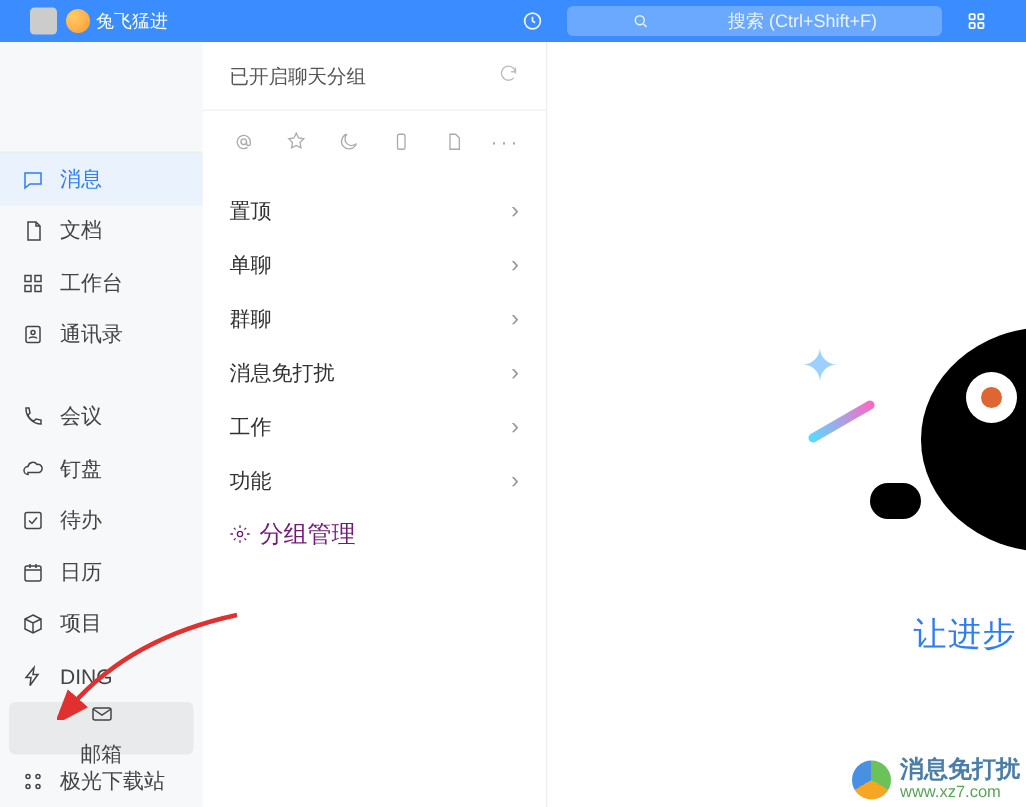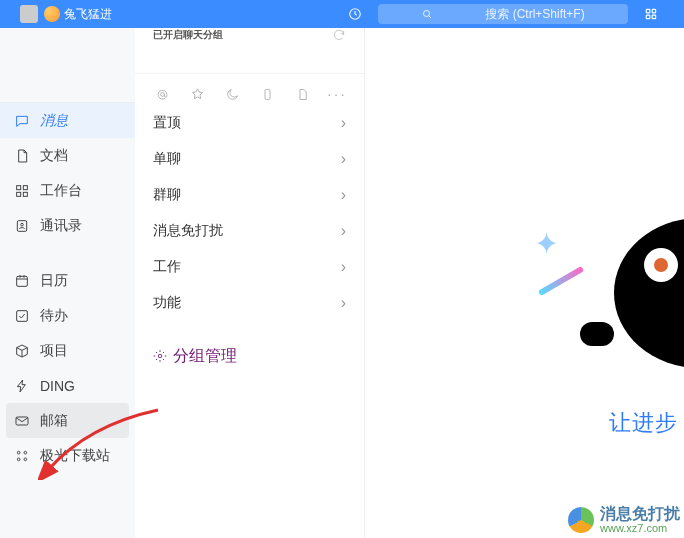--- a/index.html
+++ b/index.html
@@ -13,32 +13,32 @@
 .titlebar .tb-icon { width: 26px; height: 26px; display:flex; align-items:center; justify-content:center; color: rgba(255,255,255,0.9); cursor: pointer; }
 .titlebar .search { background: rgba(255,255,255,0.25); border-radius: 4px; height: 20px; width: 250px; display:flex; align-items:center; justify-content:center; font-size: 12px; color: rgba(255,255,255,0.85); margin: 0 10px; gap: 48px; }
 .titlebar .search-ic { margin-right: 4px; }
 .titlebar .apps { width: 26px; display:flex; align-items:center; justify-content:center; }
 
 .layout { display: flex; height: calc(538px - 28px); }
 
 .sidebar { width: 135px; background: #f7f8fa; display: flex; flex-direction: column; font-size: 14px; color: #333; position: relative; }
 .profile-blank { height: 75px; border-bottom: 1px solid #eee; }
 .sb-item { display:flex; align-items:center; gap: 10px; height: 35px; padding: 0 14px; cursor: pointer; color: #444; }
-.sb-item.active { color: #2e7cf6; background: #eaf2fe; font-style: italic; }
-.sb-item.highlight { background: #e8eaec; border-radius: 4px; margin: 0 6px; padding: 0 8px; }
+.sb-item.active { color: #2e7cf6; background: #eaf2fe; }
+.sb-item.highlight { background: #e8eaec; border-radius: 4px; margin: 0 6px; padding: 0 8px; flex-direction: column; }
 .sb-gap { height: 20px; }
 .sb-icon { width: 16px; height: 16px; display:flex; align-items:center; justify-content:center; }
 .sb-icon svg { width:16px; height:16px; stroke: currentColor; fill:none; stroke-width:1.5; }
 
 .midcol { width: 230px; border-right: 1px solid #eee; display:flex; flex-direction: column; }
-.mid-head { height: 46px; display:flex; padding: 0 18px; font-size: 10px; color: #555; justify-content: space-between; border-bottom: 1px solid #f2f2f2; font-weight: bold;}
+.mid-head { height: 46px; display:flex; align-items:center; padding: 0 18px; font-size: 13px; color: #555; justify-content: space-between; border-bottom: 1px solid #f2f2f2;}
 .mid-icons { height: 40px; display:flex; align-items:center; justify-content: space-between; padding: 0 18px; color: #aaa; }
 .mid-icons .ic { width:18px; height:18px; display:flex; align-items:center; justify-content:center; cursor:pointer;}
 .mid-icons svg { width:15px; height:15px; stroke: currentColor; fill:none; stroke-width:1.4;}
-.group-item { height: 36px; display:flex; align-items:flex-start; justify-content: space-between; padding: 0 18px; font-size: 14px; color:#333; cursor:pointer; }
+.group-item { height: 36px; display:flex; align-items:flex-end; justify-content: space-between; padding: 0 18px; font-size: 14px; color:#333; cursor:pointer; }
 .group-item .chev { color: #999; font-size: 16px;}
 .group-manage { height: 40px; display:flex; align-items:center; padding: 0 18px; font-size: 16px; color:#701a75; gap: 6px; margin-top: 6px;}
 .group-manage svg { width:14px; height:14px; stroke: currentColor; fill:none; stroke-width:1.5;}
 
 .content { flex: 1; position: relative; background:#fff; overflow:hidden;}
 .mascot { position:absolute; right:-60px; top: 170px; width: 200px; height: 180px; }
 .mascot-body { width: 170px; height: 150px; background: #000; border-radius: 50%; position:absolute; right:-40px; top:20px;}
 .mascot-eye { width: 34px; height: 34px; background:#fff; border-radius:50%; position:absolute; top: 30px; left: 30px; display:flex; align-items:center; justify-content:center;}
 .mascot-eye::after{content:""; width:14px; height:14px; background:#d63; border-radius:50%;}
 .mascot-sparkle { position:absolute; top: 28px; left: -10px; color:#9dd0ff; font-size: 30px;}
@@ -128,34 +128,50 @@
           </svg>
         </span>
       <span>通讯录</span>
     </div>
 
     <div class="sb-gap"></div>
 
     <div class="sb-item">
       <span class="sb-icon">
           <svg viewBox="0 0 24 24">
+            <path d="M5 4c0 8 7 15 15 15v-4l-5-1-2 2c-3-1-5-3-6-6l2-2-1-5H5z"></path>
+          </svg>
+        </span>
+      <span>会议</span>
+    </div>
+    <div class="sb-item">
+      <span class="sb-icon">
+          <svg viewBox="0 0 24 24">
+            <path d="M7 17a4 4 0 010-8 5 5 0 019-2 4 4 0 012 8H7z"></path>
+          </svg>
+        </span>
+      <span>钉盘</span>
+    </div>
+    <div class="sb-item">
+      <span class="sb-icon">
+          <svg viewBox="0 0 24 24">
+            <rect x="4" y="4" width="16" height="16" rx="2"></rect>
+            <path d="M8 12l3 3 5-6"></path>
+          </svg>
+        </span>
+      <span>待办</span>
+    </div>
+    <div class="sb-item">
+      <span class="sb-icon">
+          <svg viewBox="0 0 24 24">
             <rect x="4" y="5" width="16" height="15" rx="2"></rect>
             <path d="M4 9h16M9 3v4M15 3v4"></path>
           </svg>
         </span>
       <span>日历</span>
-    </div>
-    <div class="sb-item">
-      <span class="sb-icon">
-          <svg viewBox="0 0 24 24">
-            <rect x="4" y="4" width="16" height="16" rx="2"></rect>
-            <path d="M8 12l3 3 5-6"></path>
-          </svg>
-        </span>
-      <span>待办</span>
     </div>
     <div class="sb-item">
       <span class="sb-icon">
           <svg viewBox="0 0 24 24">
             <path d="M12 3l8 4v10l-8 4-8-4V7z"></path>
             <path d="M4 7l8 4 8-4M12 11v10"></path>
           </svg>
         </span>
       <span>项目</span>
     </div>

